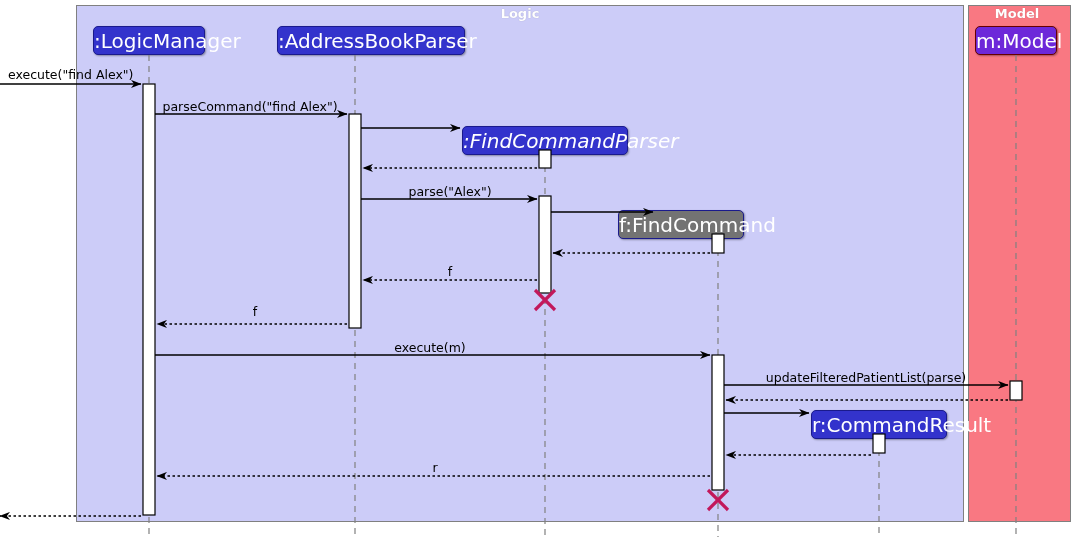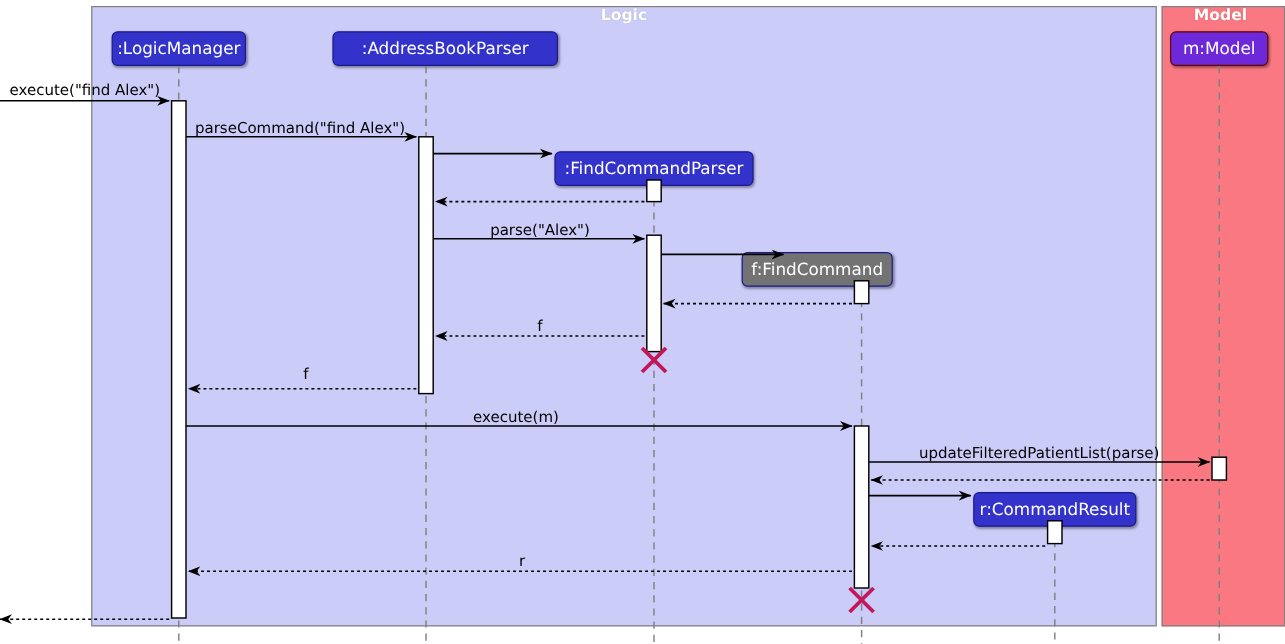--- a/index.html
+++ b/index.html
@@ -39,21 +39,21 @@
     font-size: 13px;
     line-height: 16px;
     white-space: nowrap;
     text-shadow: 0 0 1px rgba(0,0,0,0.25);
   }
   .participant {
     position: absolute;
     box-sizing: border-box;
     border-radius: 5px;
     color: #ffffff;
-    font-size: 14px;
+    font-size: 20px;
     line-height: 28px;
     text-align: center;
     white-space: nowrap;
     box-shadow: 1px 1px 2px rgba(0,0,0,0.35);
   }
   .msg-label {
     position: absolute;
     font-size: 12.5px;
     line-height: 14px;
     color: #000000;
@@ -71,21 +71,21 @@
   <div id="groups">
       <div class="group-box" style="left: 76px; top: 5px; width: 888px; height: 517px; background: rgb(204, 204, 248); border-color: rgb(128, 128, 128);"></div>
       <div class="group-title" style="left: 76px; top: 6px; width: 888px; color: rgb(255, 255, 255); text-align: center;">Logic</div>
       <div class="group-box" style="left: 968px; top: 5px; width: 103px; height: 517px; background: rgb(249, 120, 130); border-color: rgb(128, 128, 128);"></div>
       <div class="group-title" style="left: 968px; top: 6px; width: 98px; color: rgb(255, 255, 255); text-align: center;">Model</div>
     </div>
 
   <div id="participants">
       <div class="participant" style="left: 93px; top: 26px; width: 112px; height: 29px; background: rgb(51, 51, 204); border: 1px solid rgb(26, 26, 140); color: rgb(255, 255, 255);"><span>:LogicManager</span></div>
       <div class="participant" style="left: 277px; top: 26px; width: 188px; height: 29px; background: rgb(51, 51, 204); border: 1px solid rgb(26, 26, 140); color: rgb(255, 255, 255);"><span>:AddressBookParser</span></div>
-      <div class="participant" style="left: 462px; top: 126px; width: 166px; height: 29px; background: rgb(51, 51, 204); border: 1px solid rgb(26, 26, 140); color: rgb(255, 255, 255);"><span>:FindCommandParser</span></div>
+      <div class="participant" style="left: 462px; top: 126px; width: 166px; height: 29px; background: rgb(51, 51, 204); border: 1px solid rgb(26, 26, 140); color: rgb(255, 255, 255); font-style: italic;"><span>:FindCommandParser</span></div>
       <div class="participant" style="left: 618px; top: 210px; width: 126px; height: 29px; background: #737373; border: 1px solid rgb(26, 26, 140); color: rgb(255, 255, 255);"><span>f:FindCommand</span></div>
       <div class="participant" style="left: 811px; top: 410px; width: 136px; height: 29px; background: rgb(51, 51, 204); border: 1px solid rgb(26, 26, 140); color: rgb(255, 255, 255);"><span>r:CommandResult</span></div>
       <div class="participant" style="left: 975px; top: 26px; width: 82px; height: 29px; background: #6d28d9; border: 1px solid rgb(102, 0, 0); color: rgb(255, 255, 255);"><span>m:Model</span></div>
     </div>
 
   <div id="labels">
       <div class="msg-label" style="left: 8px; top: 68px;">execute("find Alex")</div>
       <div class="msg-label center" style="left: 250px; top: 100px;">parseCommand("find Alex")</div>
       <div class="msg-label center" style="left: 450px; top: 185px;">parse("Alex")</div>
       <div class="msg-label center" style="left: 450px; top: 265px;">f</div>

